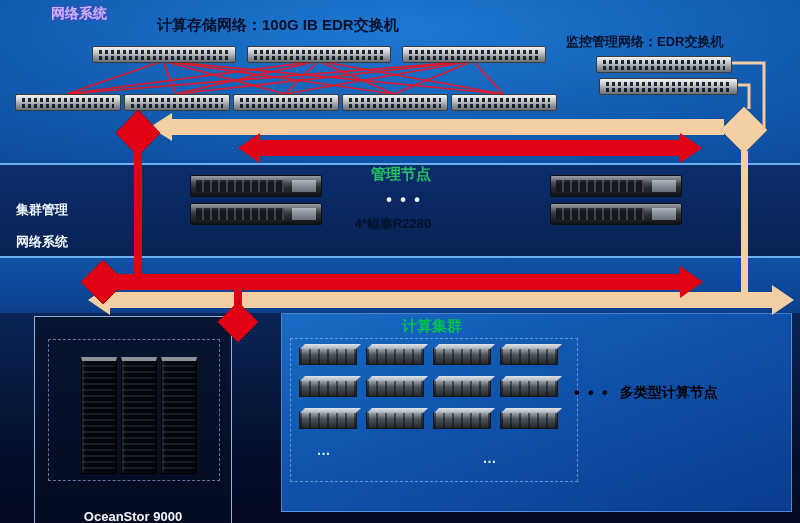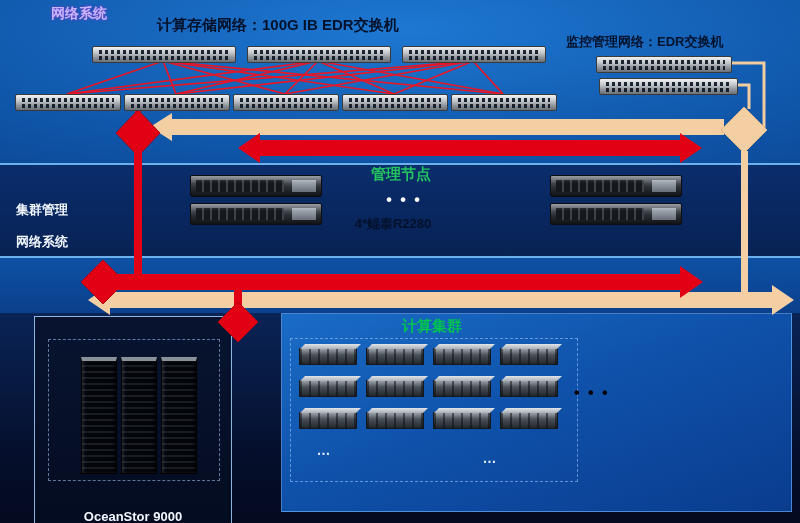--- a/index.html
+++ b/index.html
@@ -157,16 +157,17 @@
     <div class="csv" style="left:17px;top:98px;"></div>
     <div class="csv" style="left:84px;top:98px;"></div>
     <div class="csv" style="left:151px;top:98px;"></div>
     <div class="csv" style="left:218px;top:98px;"></div>
 
     <div class="t dots-g center" style="left:12px;top:128px;width:60px;">…</div>
     <div class="t dots-g center" style="left:178px;top:136px;width:60px;">…</div>
 
     <div class="note t" style="left:292px;top:70px;">
       <span class="nd">• • •</span>
+      <span class="nt">多类型计算节点</span>
     </div>
   </div>
 
 </div>
 
 </body></html>

